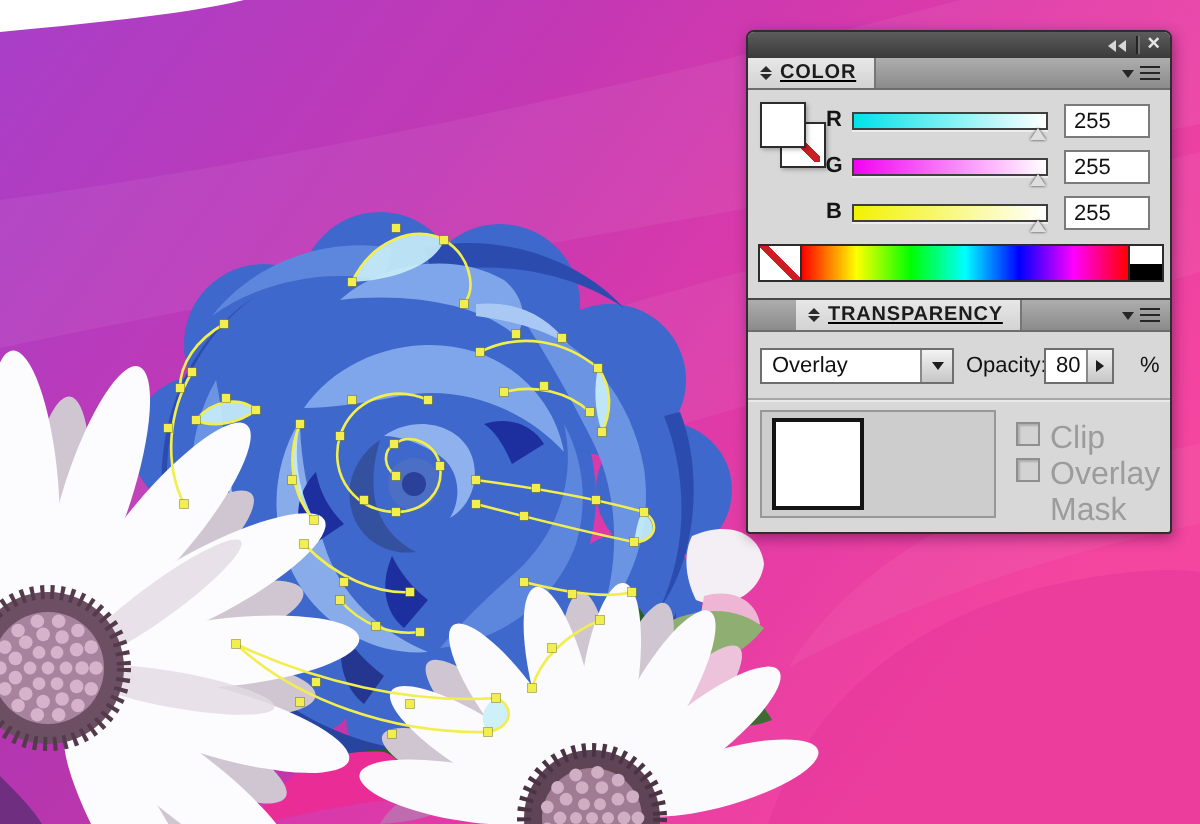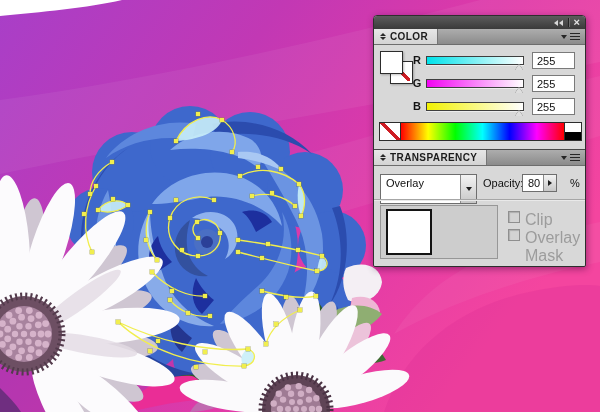--- a/index.html
+++ b/index.html
@@ -13,22 +13,22 @@
       box-shadow:1px 2px 7px rgba(50,0,50,.45);}
   .group-bar{height:13px;background:linear-gradient(#5c5c5c,#3a3a3a);
       border-radius:3px 3px 0 0;display:flex;align-items:center;justify-content:flex-end;
       padding:0 5px;}
   .tri-l{width:0;height:0;border-top:3px solid transparent;border-bottom:3px solid transparent;
       border-right:4px solid #d8d8d8;margin-left:1px;}
   .bar-sep{width:1px;height:9px;background:#232323;box-shadow:1px 0 0 #6f6f6f;margin:0 5px;}
   .closex{color:#e5e5e5;font-size:11px;font-weight:bold;line-height:9px;cursor:default;}
 
   .tabrow{position:relative;height:15px;background:linear-gradient(#adadad,#8b8b8b);
-      border-bottom:1px solid #6d6d6d;display:flex;}
-  .trans-sec .tabrow{border-top:1px solid #474747;}
+      border-bottom:1px solid #6d6d6d;display:flex;text-decoration:underline;}
+  .trans-sec .tabrow{border-top:1px solid #474747;padding-left:24px;}
   .tab{display:flex;align-items:center;gap:4px;padding:0 9px 0 6px;
       background:linear-gradient(#e7e7e7,#d3d3d3);border-right:1px solid #767676;
       font-size:10px;font-weight:bold;color:#1c1c1c;letter-spacing:.4px;}
   .updown{display:inline-flex;flex-direction:column;gap:1px;}
   .updown i{display:block;width:0;height:0;border-left:3px solid transparent;border-right:3px solid transparent;}
   .updown .u{border-bottom:3px solid #2a2a2a;}
   .updown .d{border-top:3px solid #2a2a2a;}
   .pmenu{position:absolute;right:5px;top:4px;display:flex;align-items:center;gap:3px;cursor:default;}
   .pmenu .tri{width:0;height:0;border-left:3px solid transparent;border-right:3px solid transparent;
       border-top:4px solid #262626;}
@@ -62,21 +62,21 @@
   .spectrum-row{position:absolute;left:5px;top:77px;width:201px;height:17px;
       border:1px solid #2c2c2c;display:flex;box-sizing:content-box;}
   .none-swatch{width:20px;border-right:1px solid #2c2c2c;background:
       linear-gradient(45deg,rgba(0,0,0,0) 44%,#ce1c23 44% 58%,rgba(0,0,0,0) 58%),#fff;}
   .spec{flex:1;}
   .bw{width:16px;display:flex;flex-direction:column;border-left:1px solid #2c2c2c;}
   .bw .w{flex:1;background:#fff;}
   .bw .k{flex:1;background:#000;}
 
   
-  .blend{position:absolute;left:6px;top:8px;width:97px;height:30px;border:1px solid #6e6e6e;
+  .blend{position:absolute;left:6px;top:8px;width:97px;height:18px;border:1px solid #6e6e6e;
       background:#fff;display:flex;box-sizing:border-box;}
   .blend-value{flex:1;font-size:11px;color:#101010;padding:2px 0 0 5px;white-space:nowrap;overflow:hidden;}
   .blend-btn{width:15px;background:linear-gradient(#f3f3f3,#c7c7c7);border-left:1px solid #8a8a8a;
       display:flex;align-items:center;justify-content:center;}
   .blend-btn i{width:0;height:0;border-left:3px solid transparent;border-right:3px solid transparent;
       border-top:4px solid #1d1d1d;}
   .op-label{position:absolute;left:109px;top:11px;font-size:11px;color:#101010;}
   .op-box{position:absolute;left:148px;top:8px;width:35px;height:18px;border:1px solid #6e6e6e;
       background:#fff;display:flex;box-sizing:border-box;}
   .op-box input{flex:1;min-width:0;border:0;outline:none;font-size:11px;font-family:inherit;

